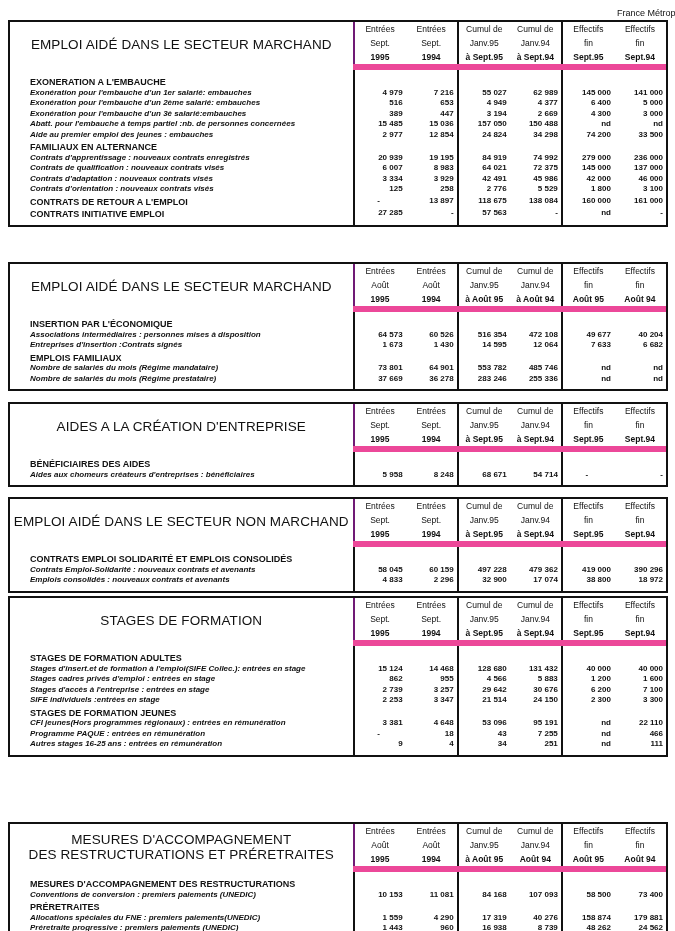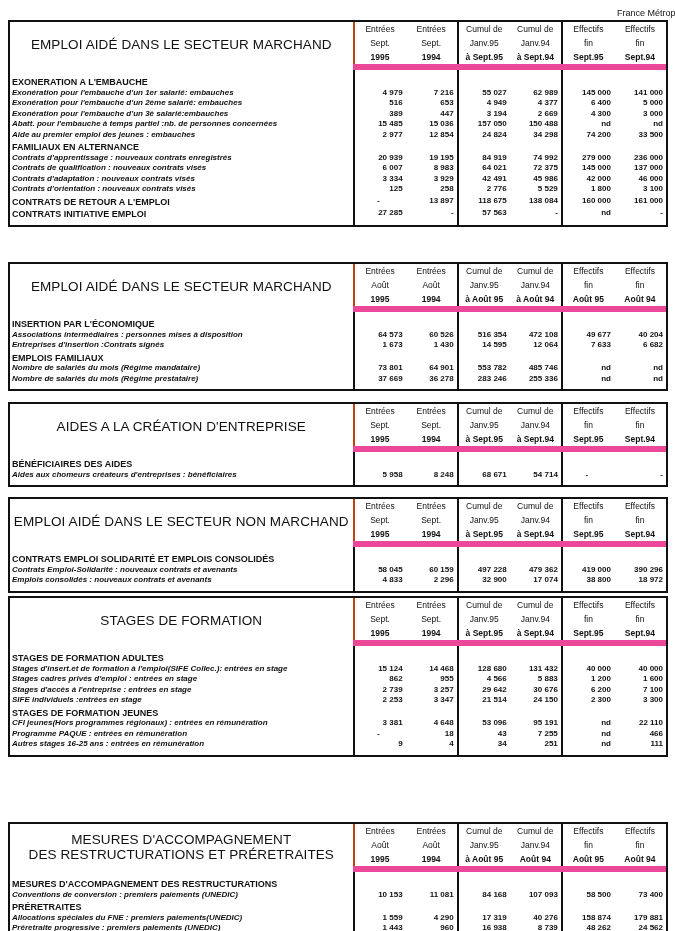--- a/index.html
+++ b/index.html
@@ -4,26 +4,26 @@
 <style>
   html, body { margin: 0; padding: 0; background: #fff; }
   body { width: 675px; height: 931px; position: relative; overflow: hidden;
          font-family: "Liberation Sans", sans-serif; color: #111; }
   .region { position: absolute; left: 0; top: 8px; width: 660px; text-align: right; font-size: 9px; margin-left: 44px; }
   .block { position: absolute; left: 8px; width: 656px; border: 2px solid #111; background: #fff; }
   table { border-collapse: collapse; width: 100%; table-layout: fixed; }
   col.lbl { width: 343px; } col.n { width: 52px; }
   th, td { padding: 0; }
   .hdr th { font-weight: normal; font-size: 8.5px; line-height: 14px; text-align: center; vertical-align: top; }
-  .hdr th.title { font-size: 13.5px; text-align: center; vertical-align: middle; border-right: 2px solid #c2410c; font-weight: normal; letter-spacing: 0.1px; margin-left: 28px; }
+  .hdr th.title { font-size: 13.5px; text-align: center; vertical-align: middle; border-right: 2px solid #701a75; font-weight: normal; letter-spacing: 0.1px; margin-left: 28px; }
   .hdr th.y { font-weight: bold; }
   .hdr tr:last-child th { border-bottom: 6px solid #ec4899; }
   .bl { border-left: 2px solid #111; }
   td { font-size: 8px; line-height: 10.5px; font-weight: bold; }
-  td.lbl { text-align: left; font-style: italic; padding-left: 2px; border-right: 2px solid #111; white-space: nowrap; overflow: hidden; }
+  td.lbl { text-align: left; font-style: italic; padding-left: 20px; border-right: 2px solid #111; white-space: nowrap; overflow: hidden; }
   td.sec { font-style: normal; font-size: 9px; font-weight: bold; padding-top: 2px; }
   td.num { text-align: right; padding-right: 3px; }
   td.num.c { text-align: center; }
   tr.gap td { height: 5px; }
   .title2 { line-height: 15px; }
 </style>
 </head>
 <body>
 
 <div class="region">France Métropolitaine</div>

